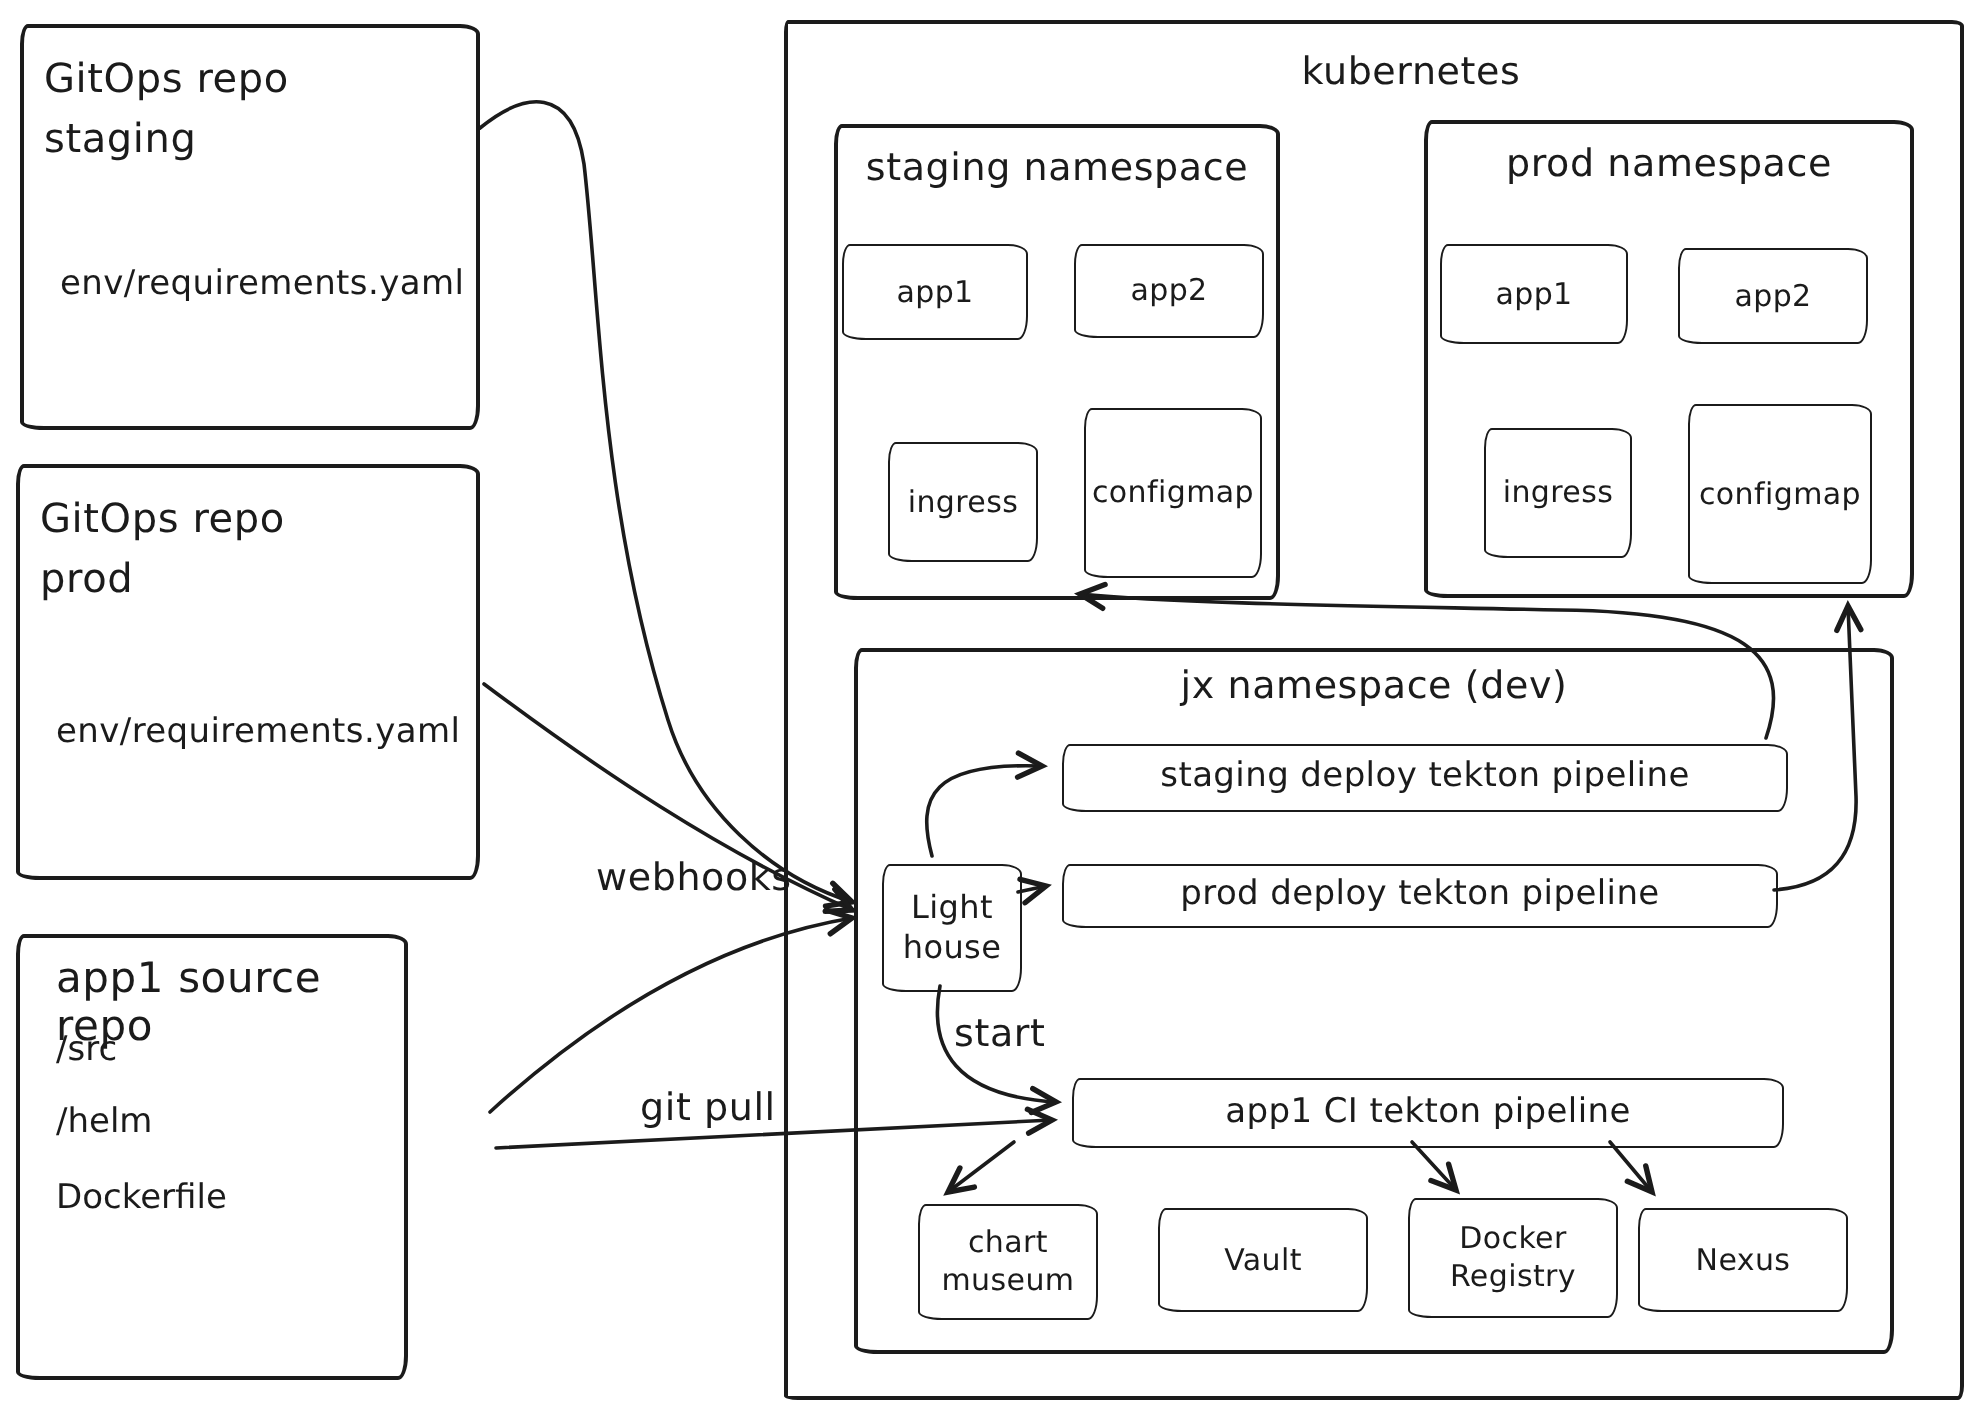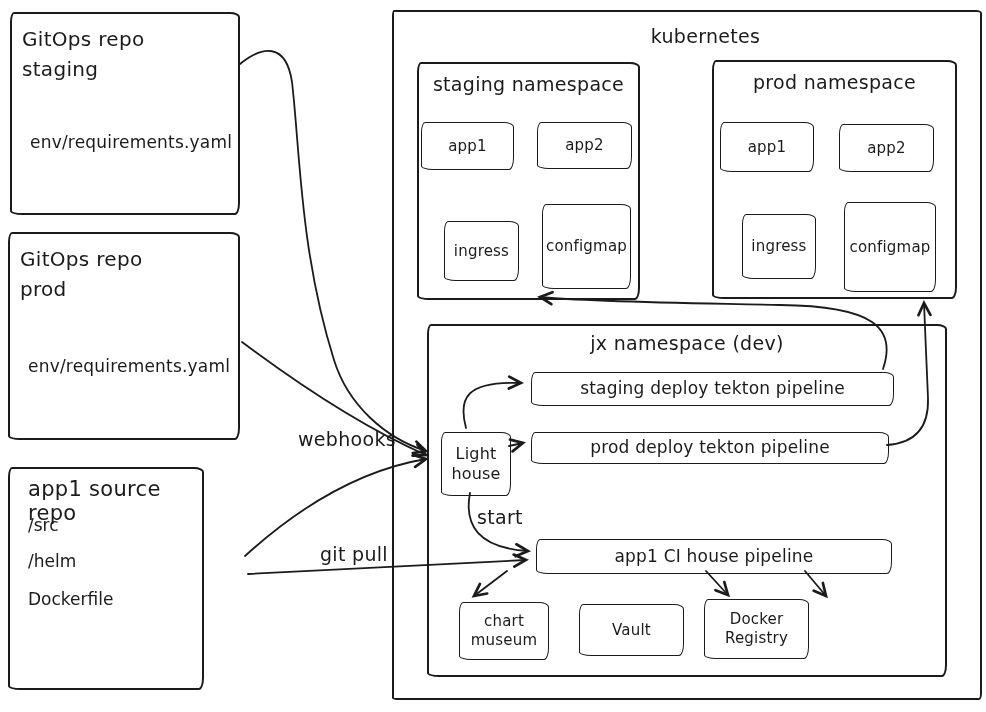--- a/index.html
+++ b/index.html
@@ -126,27 +126,28 @@
     <div class="sketch" style="left:33px; top:312px; width:520px; height:353px;">
       <div class="ns-title" style="top:6px;">jx namespace (dev)</div>
 
       <div class="sketch thin pipe" style="left:102px; top:46px; width:363px; height:34px;">staging deploy tekton pipeline</div>
 
       <div class="sketch thin pipe" style="left:102px; top:106px; width:358px; height:32px;">prod deploy tekton pipeline</div>
 
       <div class="sketch thin lh pre" style="left:12px; top:106px; width:70px; height:64px;">Light
 house</div>
 
-      <div class="sketch thin pipe" style="left:107px; top:213px; width:356px; height:35px;">app1 CI house pipeline</div>
+      <div class="sketch thin pipe" style="left:107px; top:213px; width:356px; height:35px;">app1 CI tekton pipeline</div>
 
       <div class="sketch thin svc pre" style="left:30px; top:276px; width:90px; height:58px;">chart
 museum</div>
       <div class="sketch thin svc" style="left:150px; top:278px; width:105px; height:52px;">Vault</div>
       <div class="sketch thin svc pre" style="left:275px; top:273px; width:105px; height:60px;">Docker
 Registry</div>
+      <div class="sketch thin svc" style="left:390px; top:278px; width:105px; height:52px;">Nexus</div>
     </div>
   </div>
 
   <div class="edge-label" style="left:298px; top:428px;">webhooks</div>
   <div class="edge-label" style="left:320px; top:543px;">git pull</div>
   <div class="edge-label" style="left:477px; top:506px;">start</div>
 
   <svg class="edges" viewBox="0 0 986 712" aria-hidden="true">
     <defs>
       <marker id="arrow" viewBox="0 0 12 12" refX="10" refY="6" markerWidth="10" markerHeight="10" orient="auto-start-reverse">

